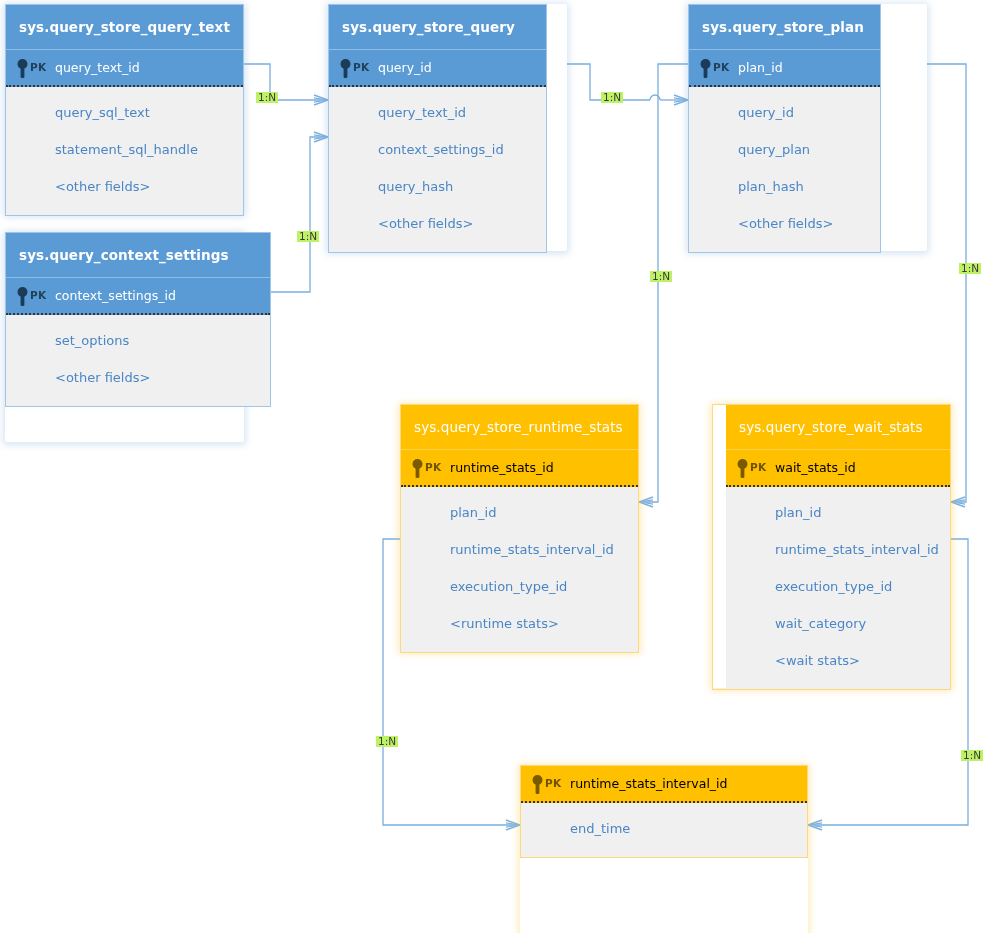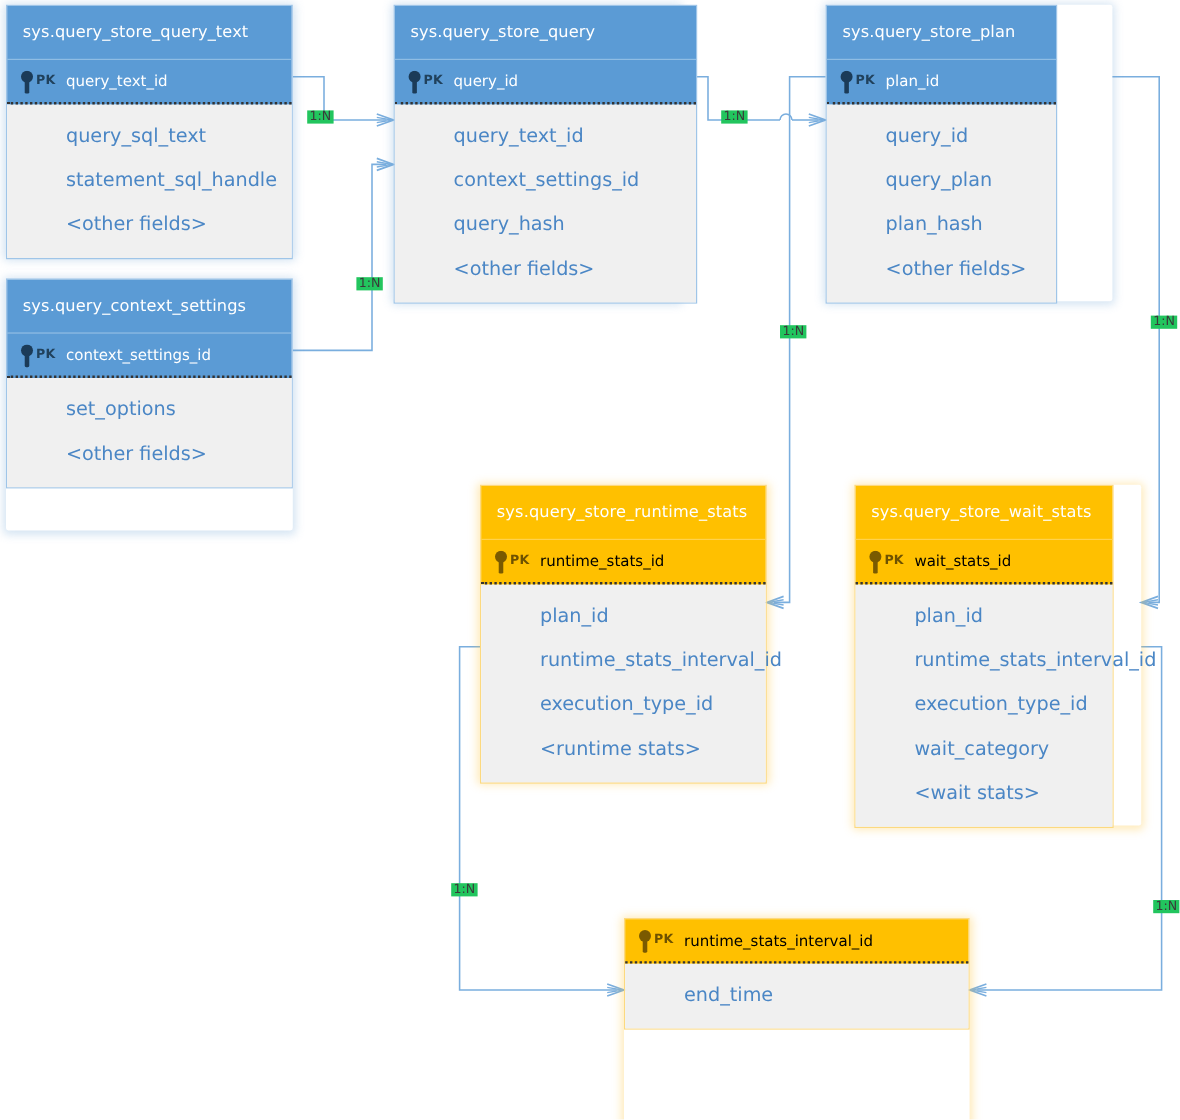--- a/index.html
+++ b/index.html
@@ -39,21 +39,21 @@
     box-sizing: border-box;
     height: 45px;
     line-height: 45px;
     padding: 0 13px;
     color: #ffffff;
     font-size: 13.5px;
     letter-spacing: .1px;
     white-space: nowrap;
     overflow: hidden;
   }
-  .blue .ent-title { background: #5b9bd5; border-bottom: 1px solid #8fbde4; }
+  .blue .ent-title { background: #5b9bd5; border-bottom: 1px solid #8fbde4; font-weight: bold; }
   .gold .ent-title { background: #ffc000; border-bottom: 1px solid #ffd24d; }
 
   .ent-pk {
     box-sizing: border-box;
     height: 37px;
     position: relative;
     font-size: 12.5px;
   }
   .blue .ent-pk { background: #5b9bd5; border-bottom: 2px dotted #333333; }
   .gold .ent-pk { background: #ffc000; border-bottom: 2px dotted #333333; }
@@ -88,38 +88,38 @@
 
   .ent-body {
     background: #f0f0f0;
     padding: 7px 0 10px 0;
   }
   .ent-field {
     height: 37px;
     line-height: 37px;
     padding-left: 49px;
     color: #4a86c5;
-    font-size: 16px;
+    font-size: 13px;
     white-space: nowrap;
   }
 
   .card-shadow {
     position: absolute;
     z-index: 2;
     border-radius: 2px;
   }
   .shadow-blue { box-shadow: 0 1px 7px 2px rgba(120,170,215,0.30); }
   .shadow-gold { box-shadow: 0 1px 7px 2px rgba(255,196,60,0.34); }
 
   .rel-label {
     position: absolute;
     z-index: 4;
     font-size: 10.5px;
     color: #3a3a3a;
-    background: #22c55e;
+    background: #bef264;
     padding: 0 2px;
     line-height: 11px;
     white-space: nowrap;
   }
 </style>
 </head>
 <body>
 
 <div id="canvas">
 
@@ -196,21 +196,21 @@
           <span class="pk-label">PK</span>
           <span class="pk-name">query_text_id</span>
         </div>
         <div class="ent-body">
           <div class="ent-field">query_sql_text</div>
           <div class="ent-field">statement_sql_handle</div>
           <div class="ent-field">&lt;other fields&gt;</div>
         </div>
       </div>
       <div class="card-shadow shadow-blue" style="left: 328px; top: 4px; width: 239px; height: 247px;"></div>
-      <div class="entity blue" style="left: 328px; top: 4px; width: 253px;">
+      <div class="entity blue" style="left: 328px; top: 4px; width: 219px;">
         <div class="ent-title">sys.query_store_query</div>
         <div class="ent-pk">
           <span class="pk-key"><svg viewBox="0 0 11 20" width="11" height="20" aria-hidden="true">
               <circle cx="5.5" cy="5" r="5" fill="#1b3b58"></circle>
               <rect x="3.6" y="8" width="3.8" height="11" rx="1.2" fill="#1b3b58"></rect>
             </svg></span>
           <span class="pk-label">PK</span>
           <span class="pk-name">query_id</span>
         </div>
         <div class="ent-body">
@@ -232,21 +232,21 @@
           <span class="pk-name">plan_id</span>
         </div>
         <div class="ent-body">
           <div class="ent-field">query_id</div>
           <div class="ent-field">query_plan</div>
           <div class="ent-field">plan_hash</div>
           <div class="ent-field">&lt;other fields&gt;</div>
         </div>
       </div>
       <div class="card-shadow shadow-blue" style="left: 5px; top: 232px; width: 239px; height: 210px;"></div>
-      <div class="entity blue" style="left: 5px; top: 232px; width: 239px;">
+      <div class="entity blue" style="left: 5px; top: 232px; width: 266px;">
         <div class="ent-title">sys.query_context_settings</div>
         <div class="ent-pk">
           <span class="pk-key"><svg viewBox="0 0 11 20" width="11" height="20" aria-hidden="true">
               <circle cx="5.5" cy="5" r="5" fill="#1b3b58"></circle>
               <rect x="3.6" y="8" width="3.8" height="11" rx="1.2" fill="#1b3b58"></rect>
             </svg></span>
           <span class="pk-label">PK</span>
           <span class="pk-name">context_settings_id</span>
         </div>
         <div class="ent-body">
@@ -266,21 +266,21 @@
           <span class="pk-name">runtime_stats_id</span>
         </div>
         <div class="ent-body">
           <div class="ent-field">plan_id</div>
           <div class="ent-field">runtime_stats_interval_id</div>
           <div class="ent-field">execution_type_id</div>
           <div class="ent-field">&lt;runtime stats&gt;</div>
         </div>
       </div>
       <div class="card-shadow shadow-gold" style="left: 712px; top: 404px; width: 239px; height: 284px;"></div>
-      <div class="entity gold" style="left: 712px; top: 404px; width: 216px;">
+      <div class="entity gold" style="left: 712px; top: 404px; width: 239px; padding-left: 13px;">
         <div class="ent-title">sys.query_store_wait_stats</div>
         <div class="ent-pk">
           <span class="pk-key"><svg viewBox="0 0 11 20" width="11" height="20" aria-hidden="true">
               <circle cx="5.5" cy="5" r="5" fill="#7a5a00"></circle>
               <rect x="3.6" y="8" width="3.8" height="11" rx="1.2" fill="#7a5a00"></rect>
             </svg></span>
           <span class="pk-label">PK</span>
           <span class="pk-name">wait_stats_id</span>
         </div>
         <div class="ent-body">

